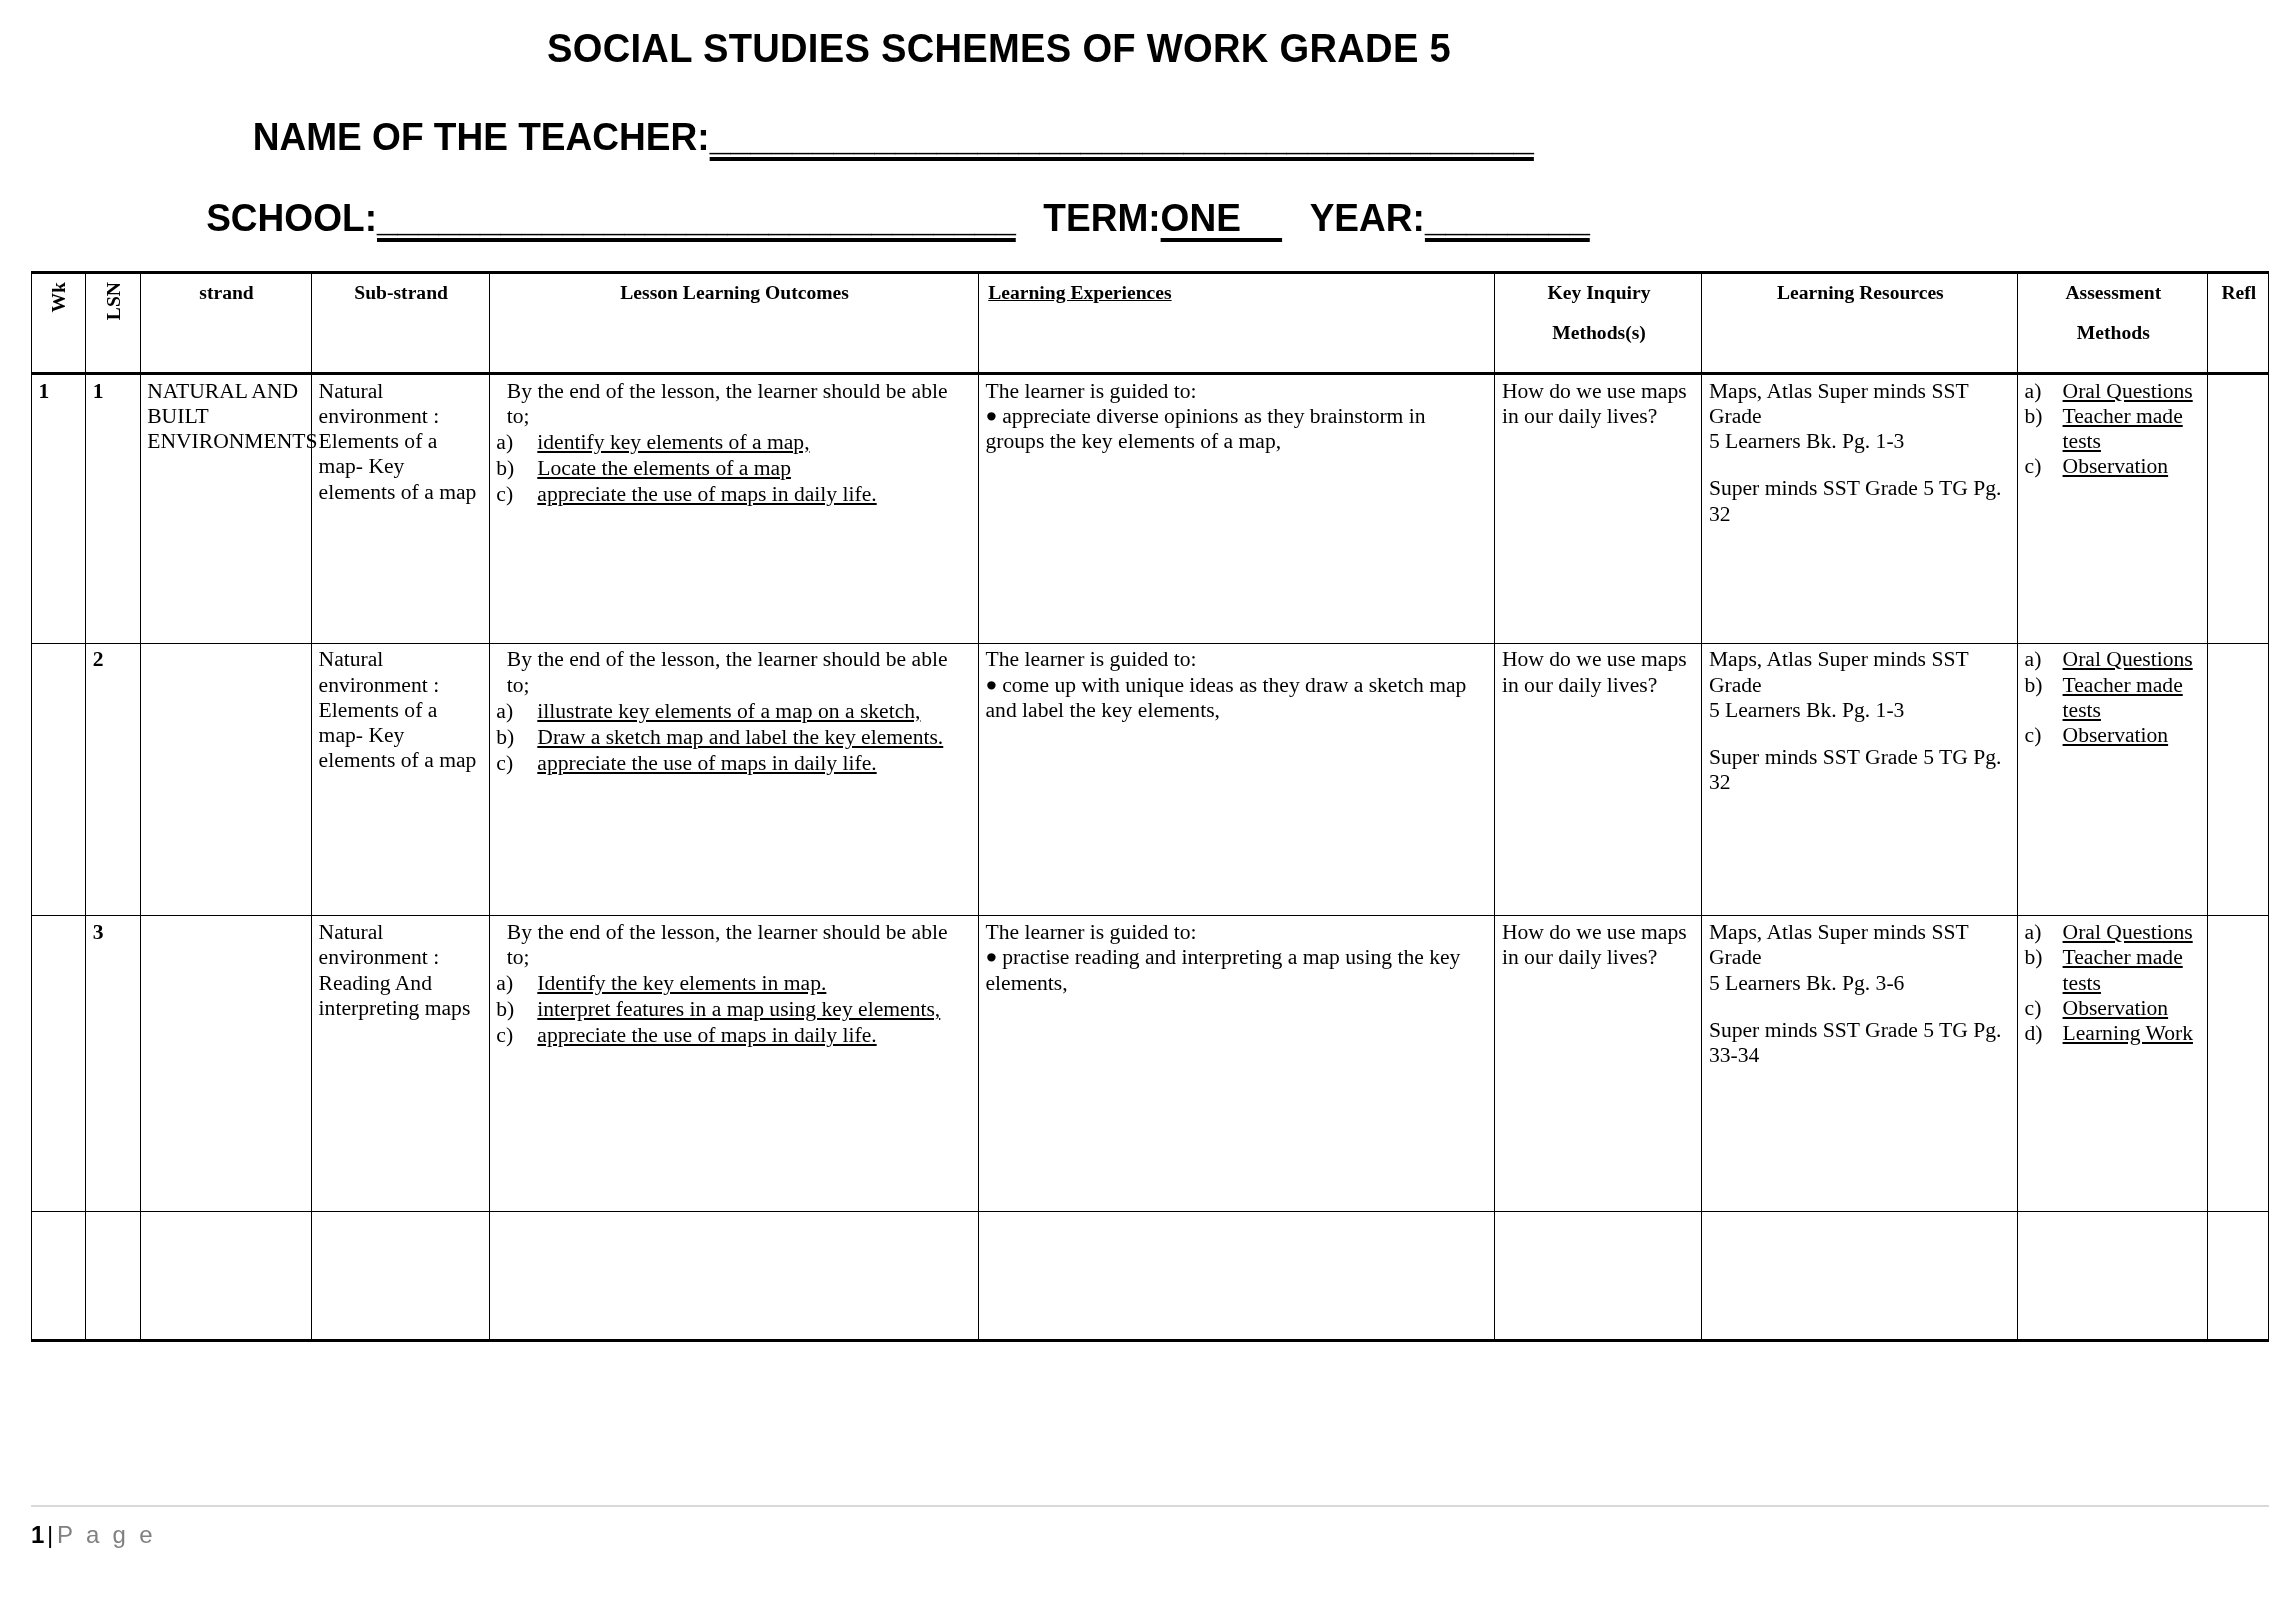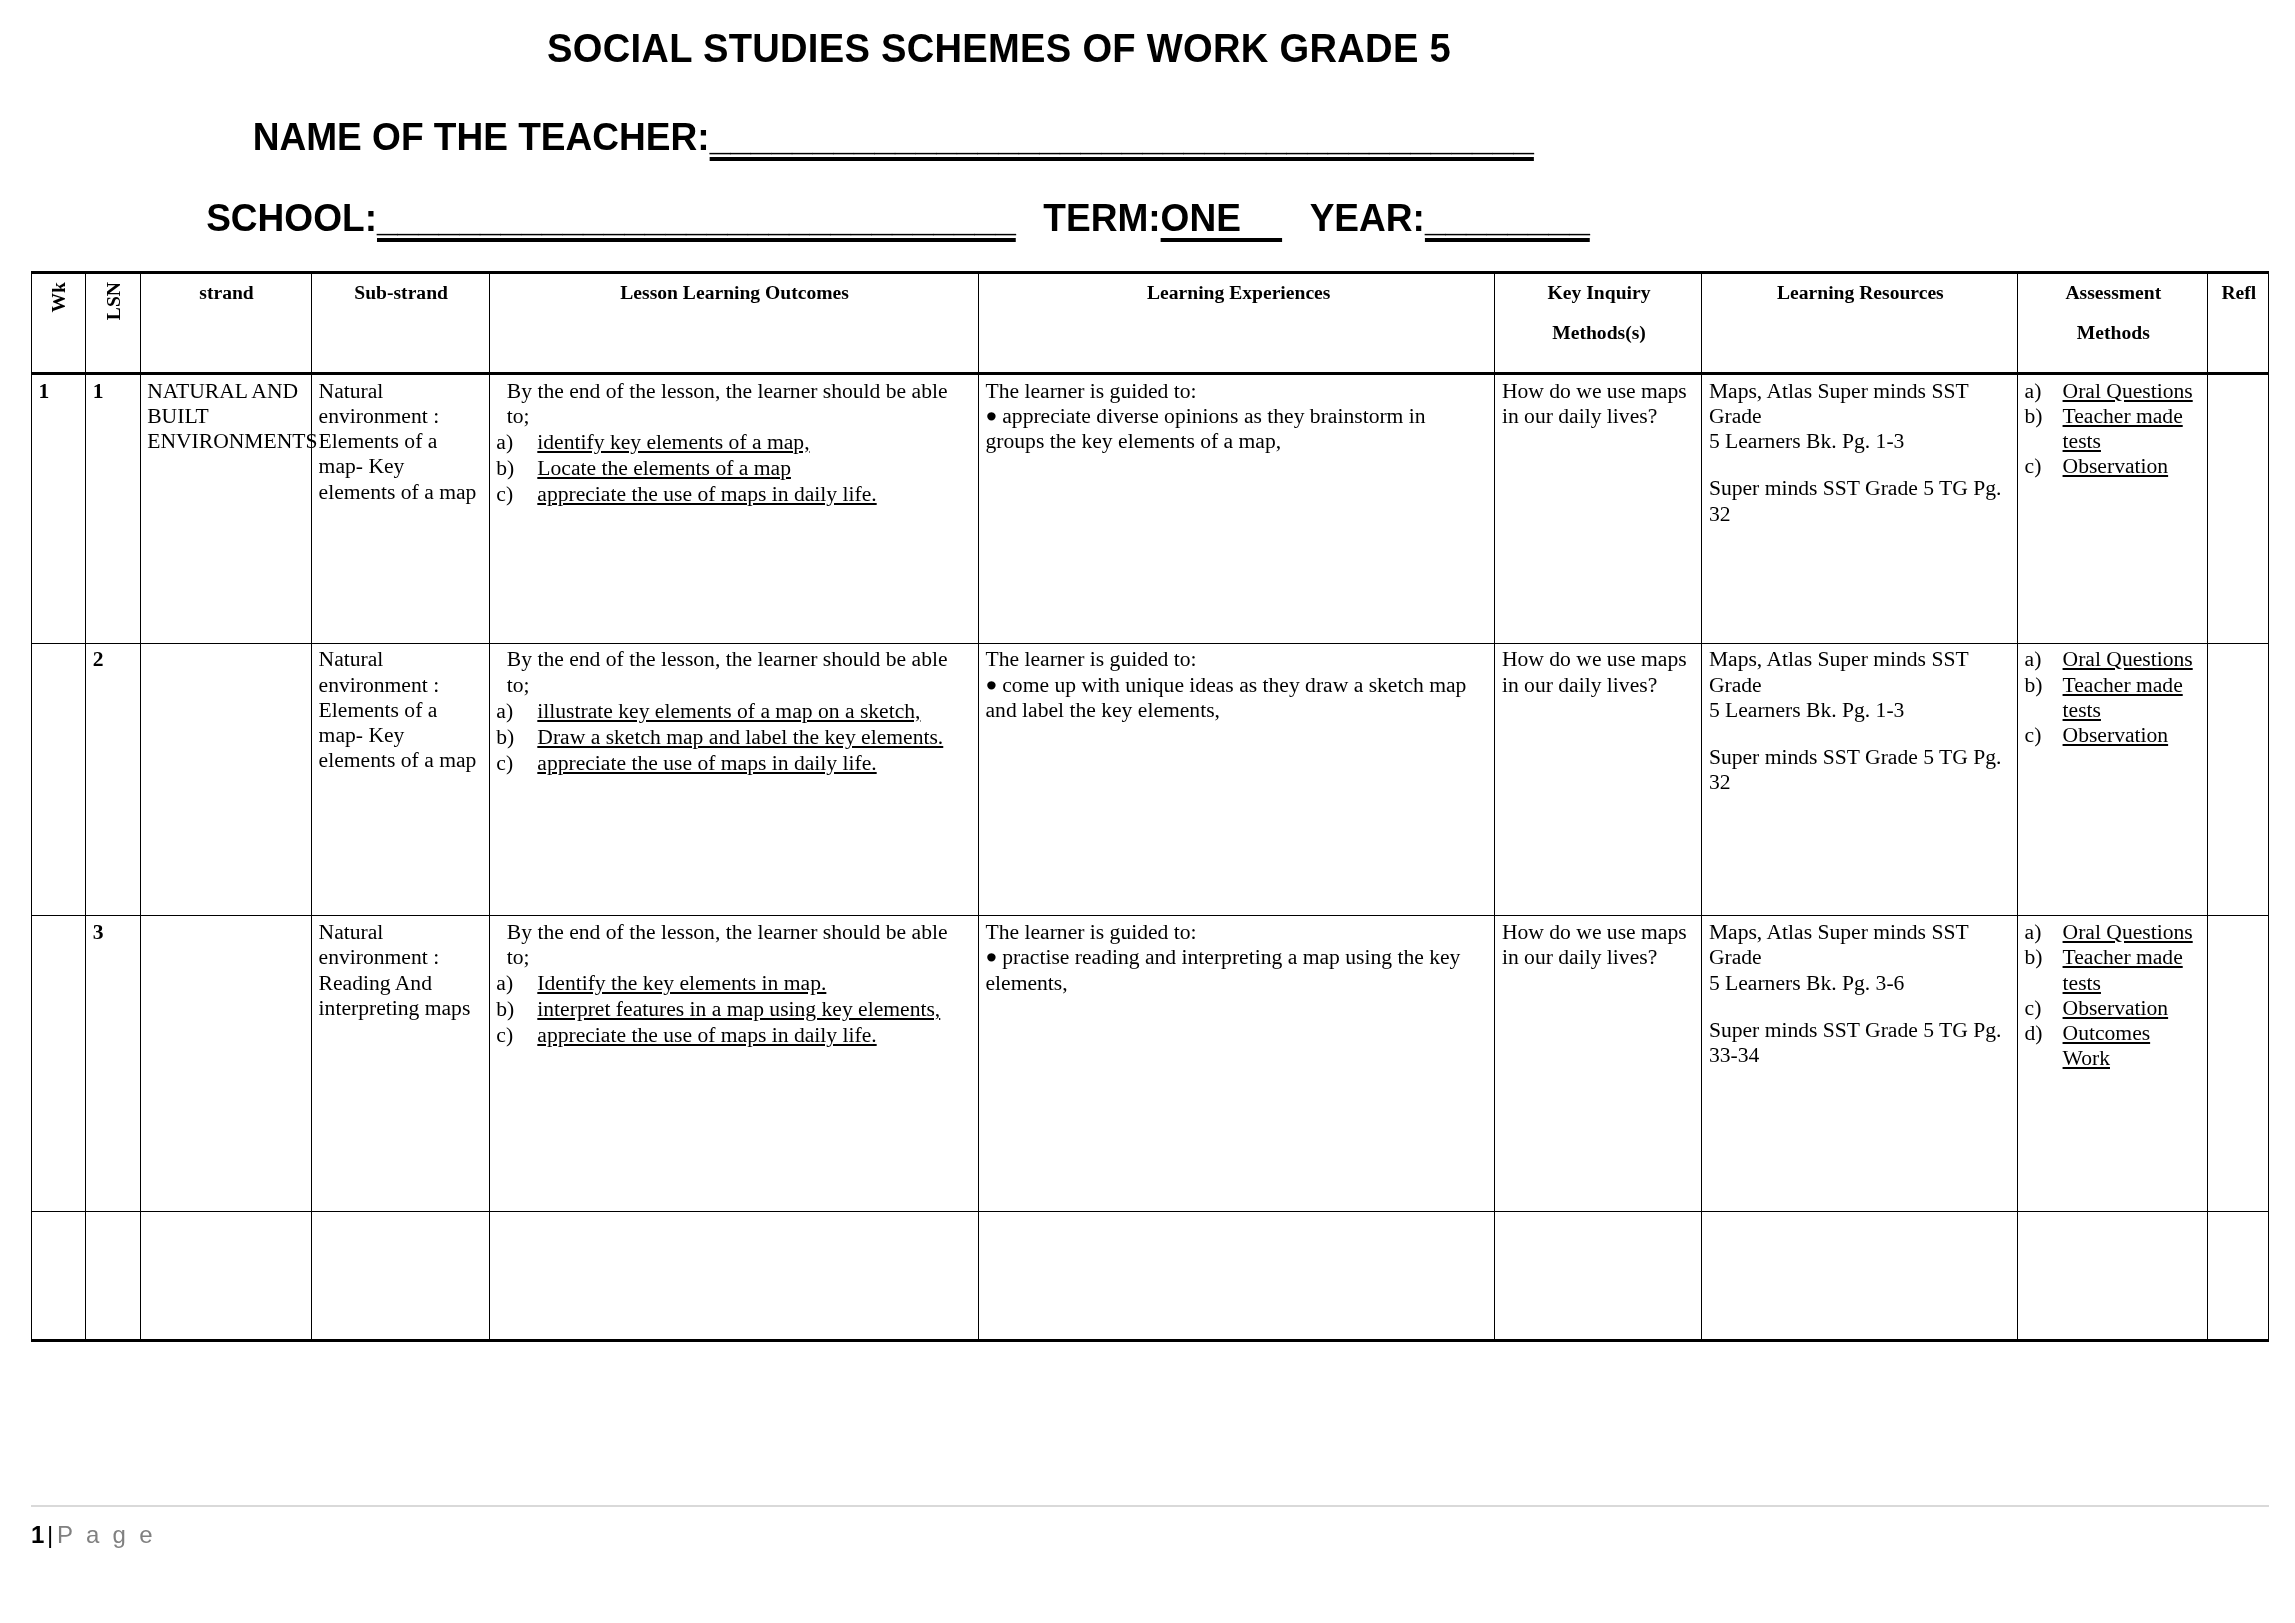--- a/index.html
+++ b/index.html
@@ -221,21 +221,21 @@
       <tr>
         <th class="h-wk">
             <span>Wk</span>
           </th>
         <th class="h-lsn">
             <span>LSN</span>
           </th>
         <th>strand</th>
         <th>Sub-strand</th>
         <th>Lesson Learning Outcomes</th>
-        <th style="text-align:center;padding-left:9.2px;">Learning Experiences</th>
+        <th style="text-align:left;padding-left:9.2px;text-decoration:underline;">Learning Experiences</th>
         <th>
           <div>Key Inquiry</div>
           <div style="margin-top:17px">Methods(s)</div>
         </th>
         <th>Learning Resources</th>
         <th>
           <div>Assessment</div>
           <div style="margin-top:17px">Methods</div>
         </th>
         <th>Refl</th>
@@ -375,21 +375,21 @@
             <div class="am-item">
               <span class="am-label">b)</span>
               <span class="am-text">Teacher made tests</span>
             </div>
             <div class="am-item">
               <span class="am-label">c)</span>
               <span class="am-text">Observation</span>
             </div>
             <div class="am-item">
               <span class="am-label">d)</span>
-              <span class="am-text">Outcomes Work</span>
+              <span class="am-text">Learning Work</span>
             </div>
           </td>
           <td class=""></td>
         </tr>
         <tr class="r4">
           <td class="c-num"></td>
           <td class="c-num"></td>
           <td class="c-strand-cell"></td>
           <td class="c-sub-cell"></td>
           <td class="c-llo-cell"></td>

